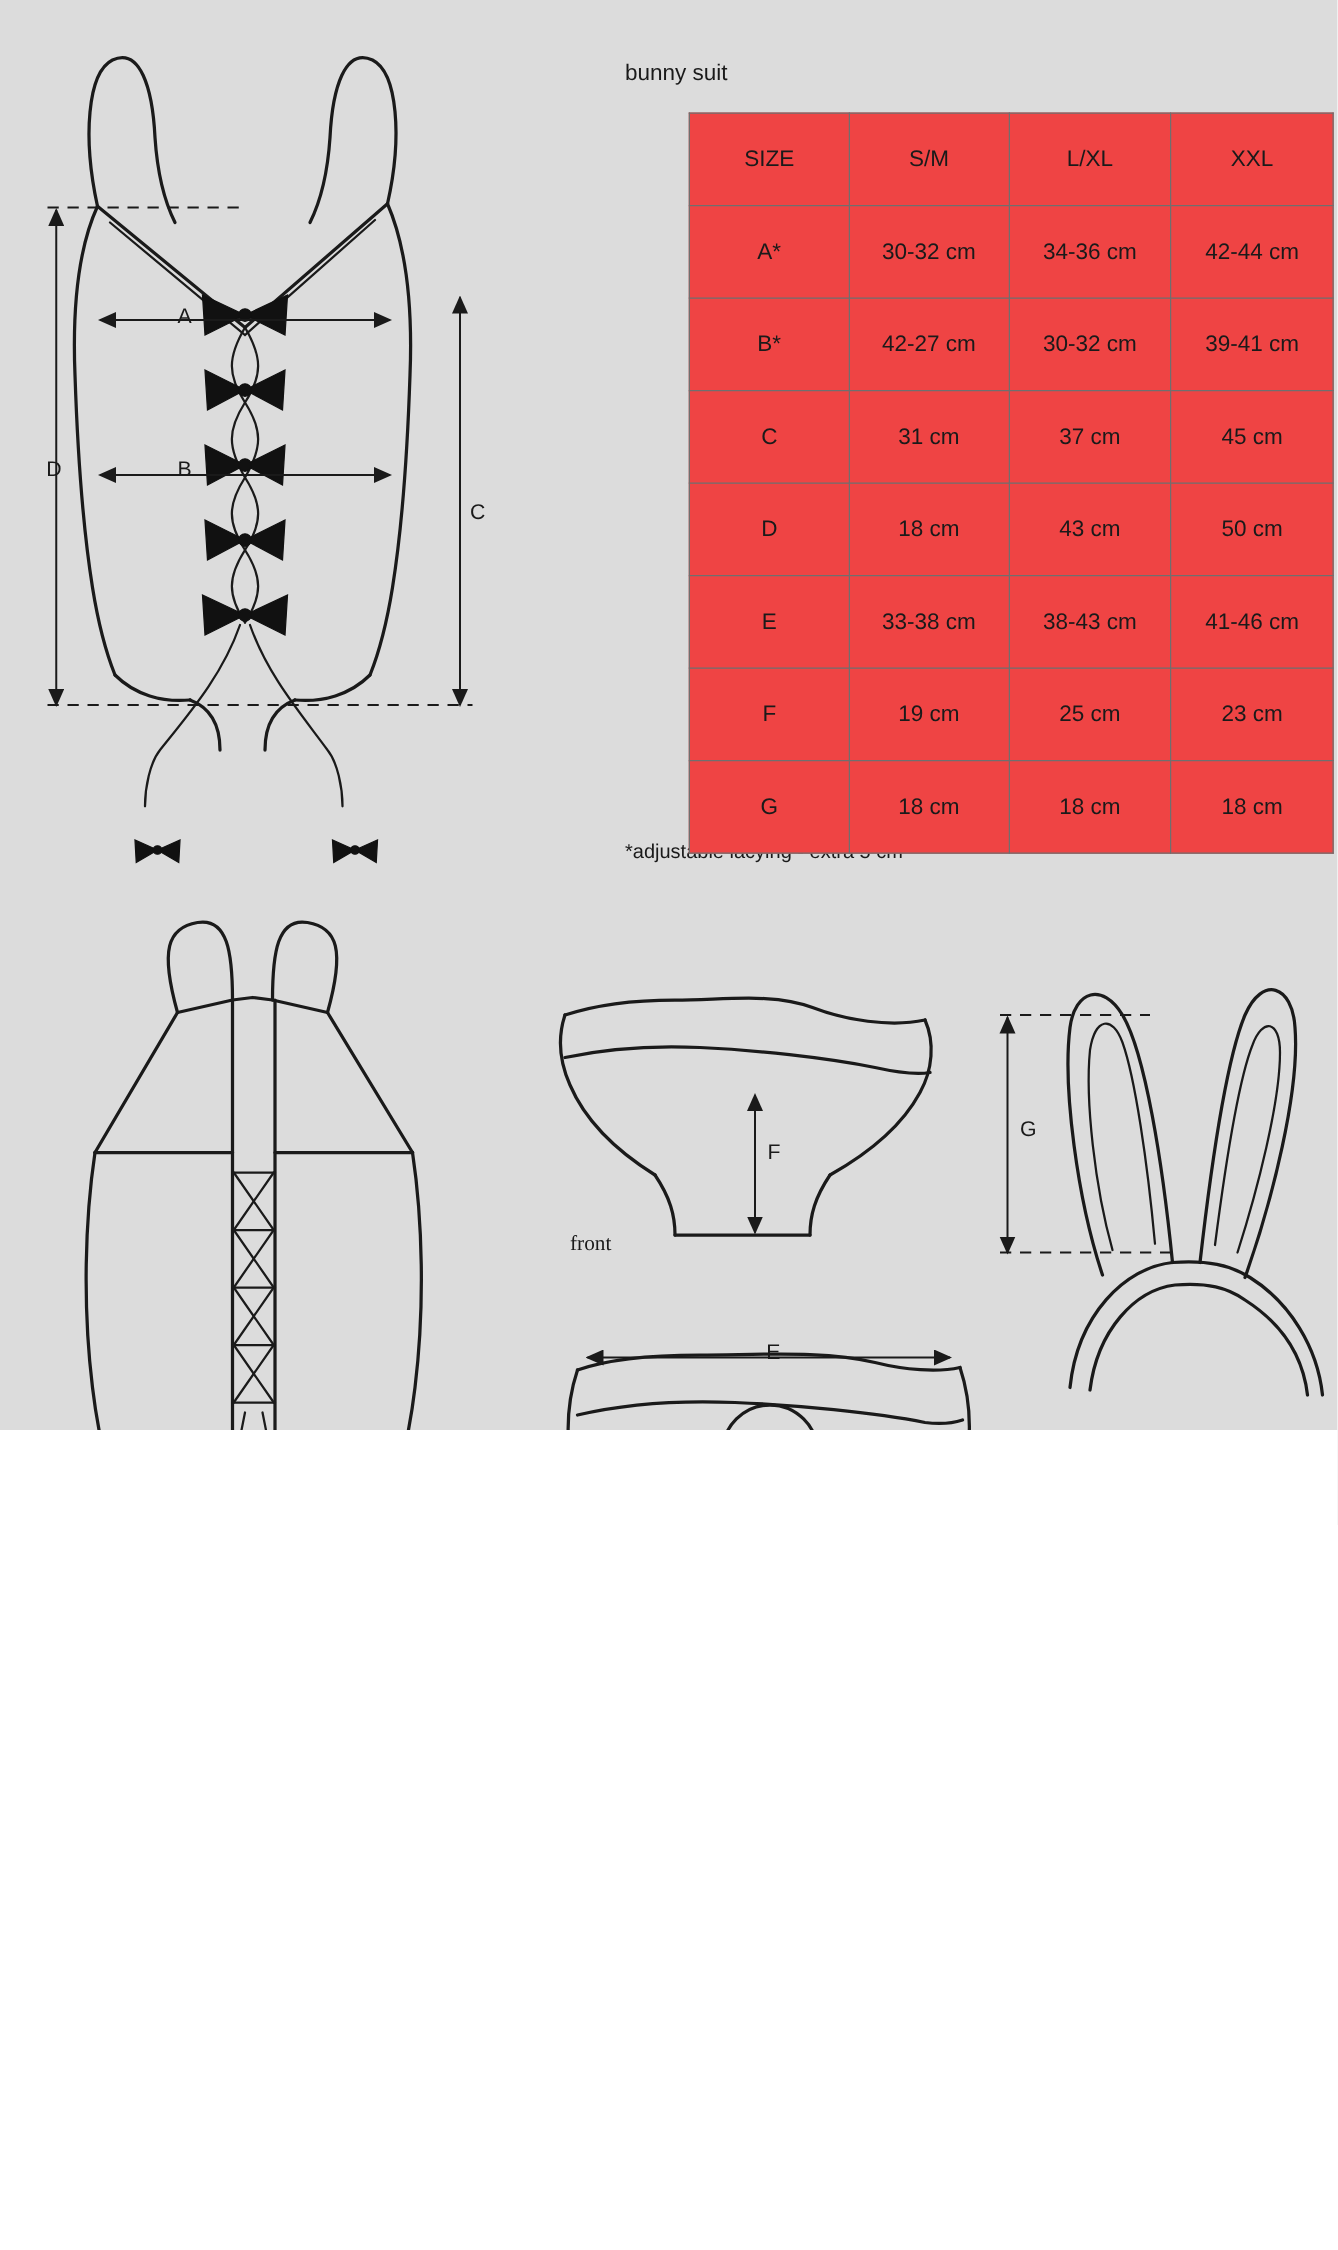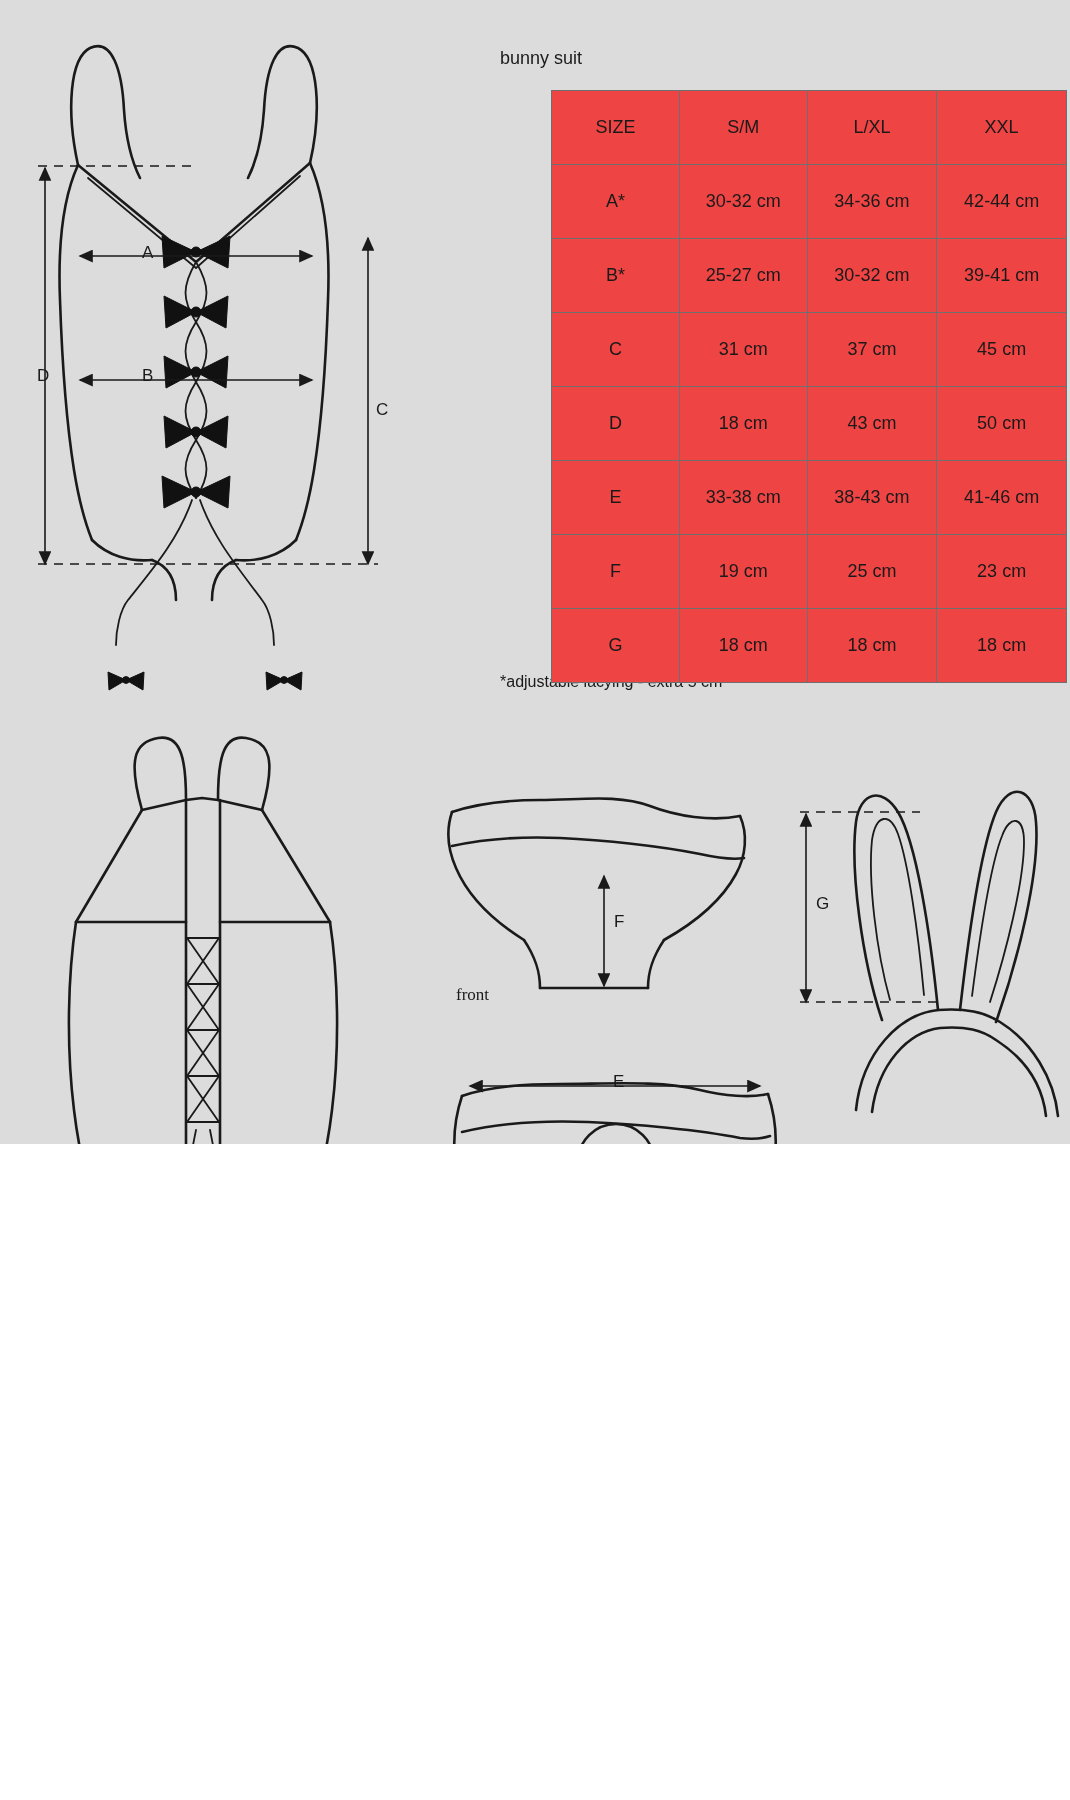--- a/index.html
+++ b/index.html
@@ -91,21 +91,21 @@
     </thead>
     <tbody>
       <tr>
         <td>A*</td>
         <td>30-32 cm</td>
         <td>34-36 cm</td>
         <td>42-44 cm</td>
       </tr>
       <tr>
         <td>B*</td>
-        <td>25-27 cm</td>
+        <td>42-27 cm</td>
         <td>30-32 cm</td>
         <td>39-41 cm</td>
       </tr>
       <tr>
         <td>C</td>
         <td>31 cm</td>
         <td>37 cm</td>
         <td>45 cm</td>
       </tr>
       <tr>

